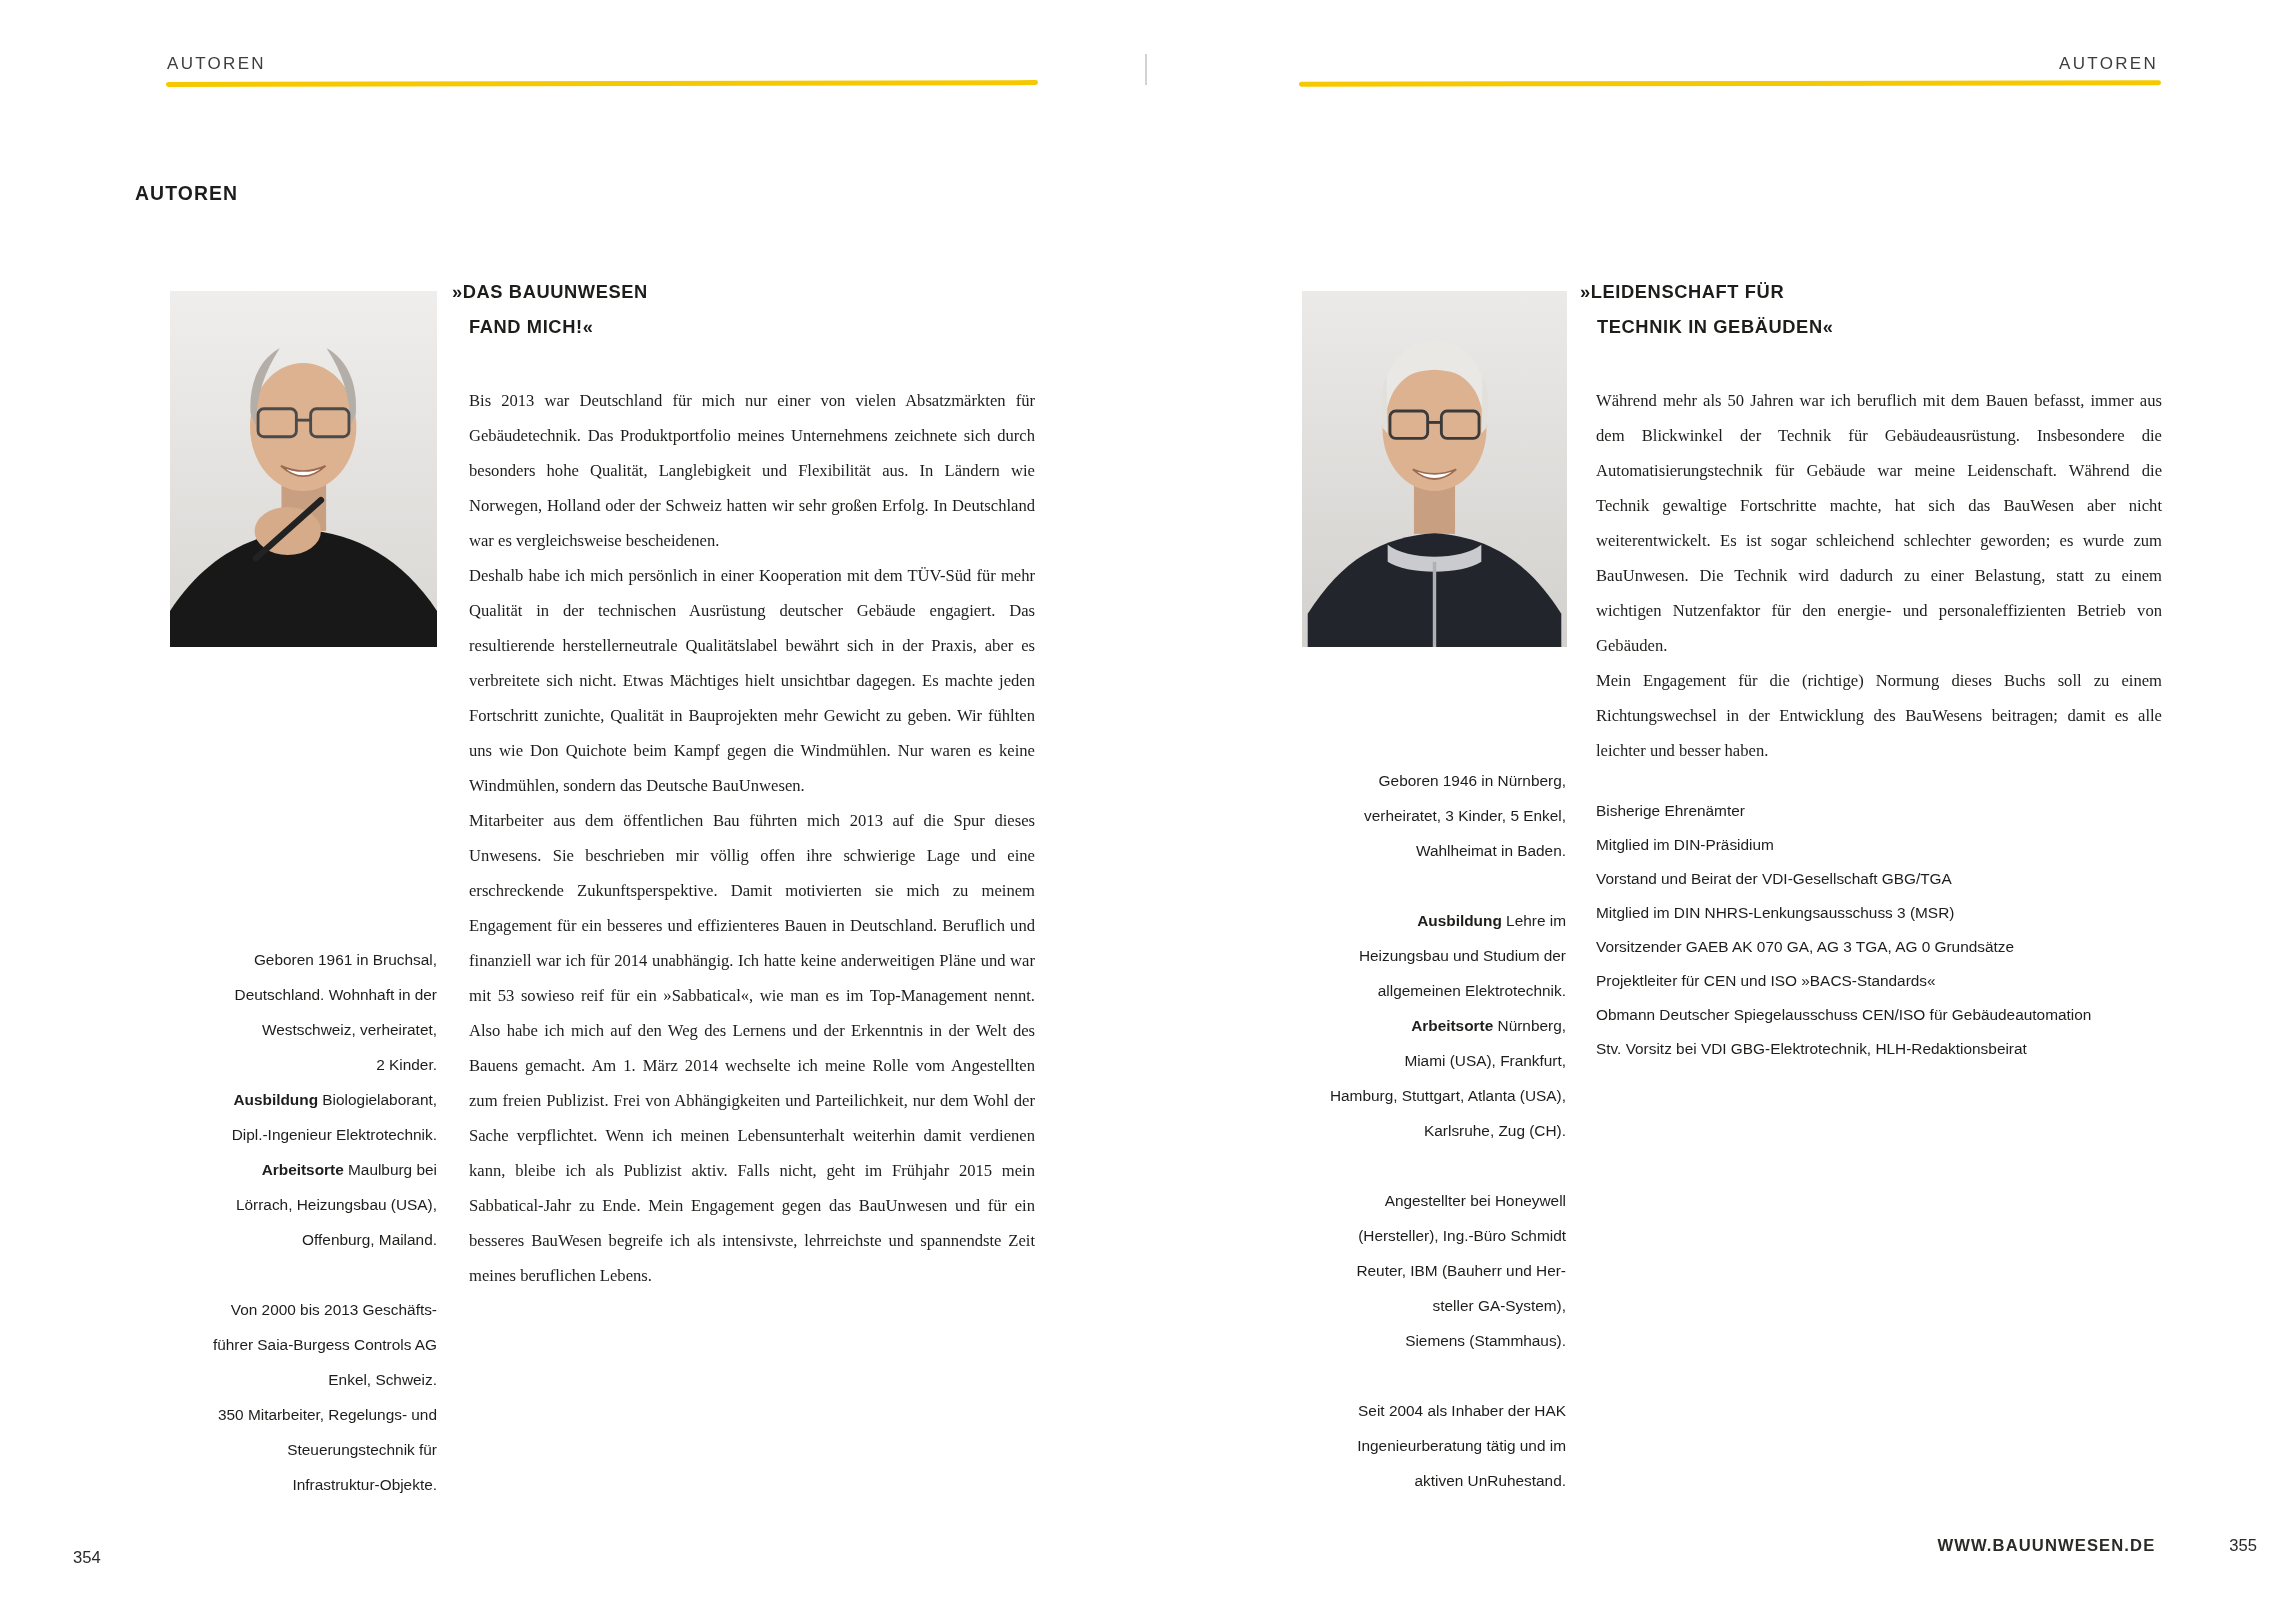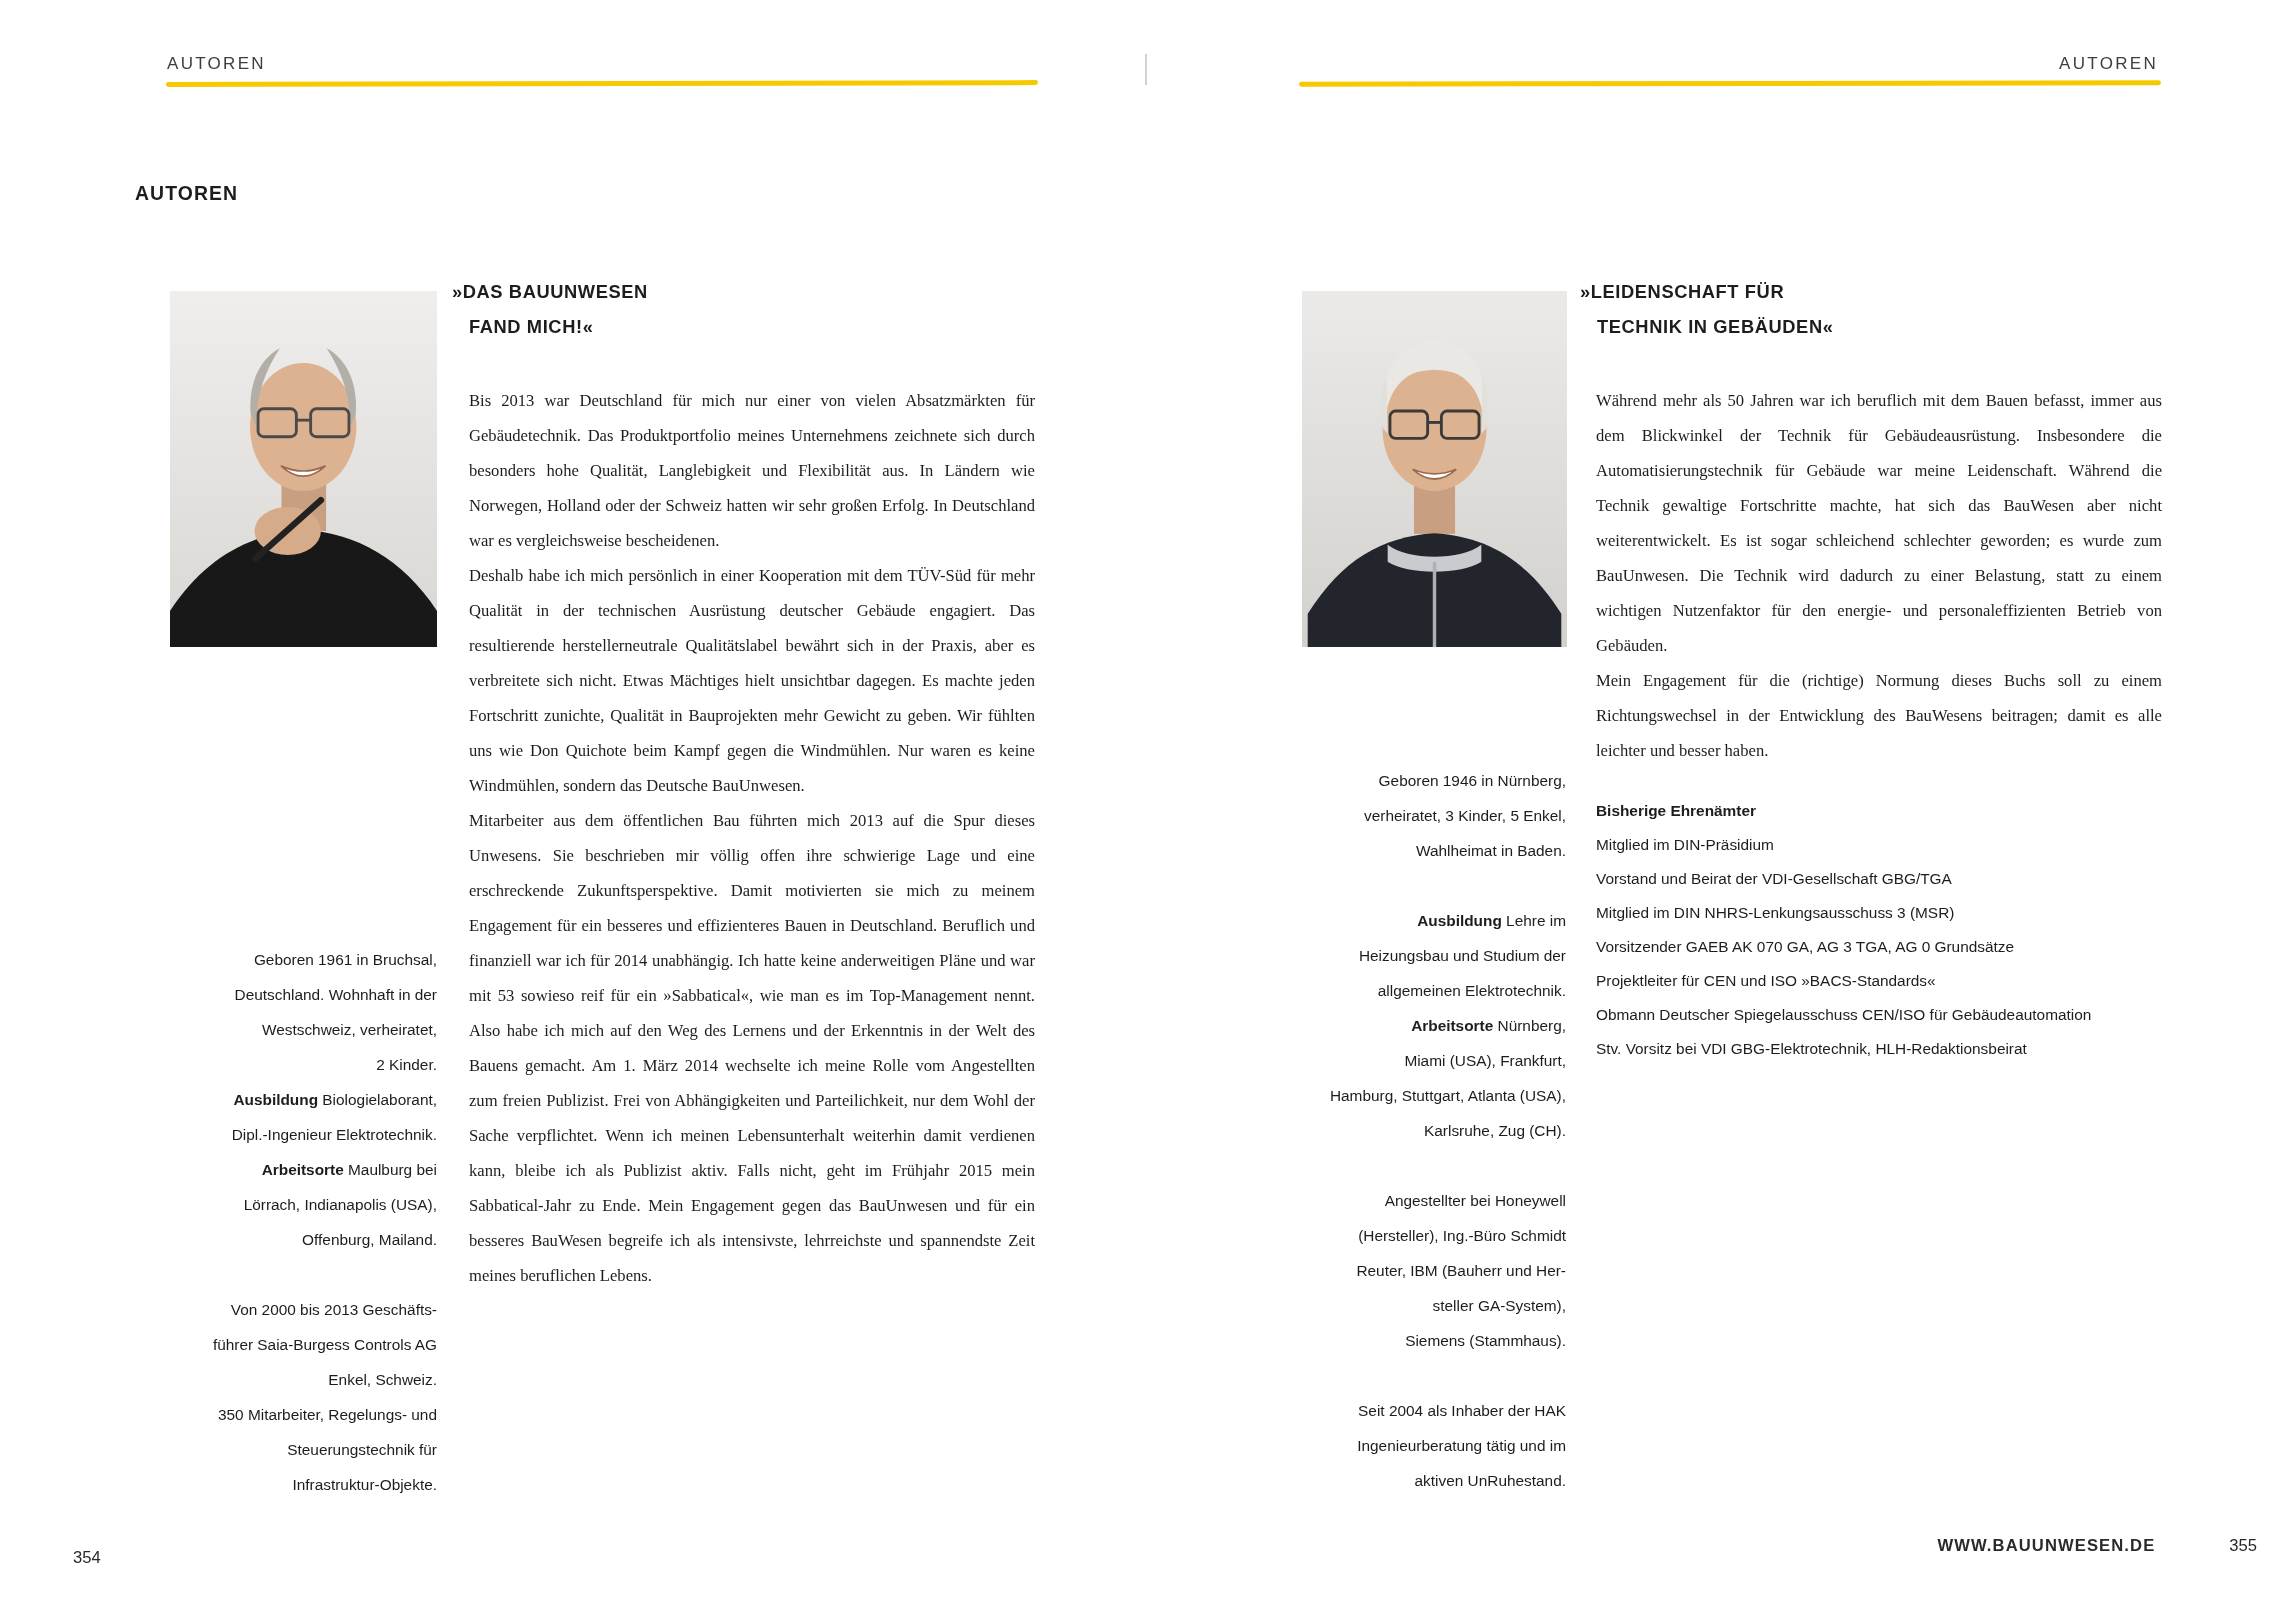--- a/index.html
+++ b/index.html
@@ -44,21 +44,21 @@
 
   .body { position:absolute; top:383px; width:566px;
           font-family:"Liberation Serif", serif; font-size:16.6px; line-height:35px;
           text-align:justify; hyphens:auto; -webkit-hyphens:auto; }
   .body-left  { left:469px; }
   .body-right { left:1596px; }
   .para { margin:0; }
 
   .honors { margin-top:26px; font-family:"Liberation Sans", sans-serif;
             font-size:15.4px; line-height:34px; text-align:left; hyphens:none; }
-  .honors-title { font-weight:bold; }
+  .honors-title { font-weight:normal; }
   .honor-line { white-space:nowrap; }
 
   .folio-left { position:absolute; top:1536px; left:73px; font-size:16.6px; color:#2a2a28;margin-top:12px; }
   .footer-right { position:absolute; top:1536px; right:38px; font-size:16.6px;
                   display:flex; gap:74px; align-items:baseline; color:#2a2a28; }
   .site { font-weight:bold; letter-spacing:1.1px; }
 </style>
 </head>
 <body>
 
@@ -101,21 +101,21 @@
       <div class="bio-line"><strong></strong><span>Westschweiz, verheiratet,</span></div>
 
       <div class="bio-line"><strong></strong><span>2 Kinder.</span></div>
 
       <div class="bio-line"><strong>Ausbildung </strong><span>Biologielaborant,</span></div>
 
       <div class="bio-line"><strong></strong><span>Dipl.-Ingenieur Elektrotechnik.</span></div>
 
       <div class="bio-line"><strong>Arbeitsorte </strong><span>Maulburg bei</span></div>
 
-      <div class="bio-line"><strong></strong><span>Lörrach, Indianapolis (USA),</span></div>
+      <div class="bio-line"><strong></strong><span>Lörrach, Heizungsbau (USA),</span></div>
 
       <div class="bio-line"><strong></strong><span>Offenburg, Mailand.</span></div>
 
       <div class="bio-line"><strong></strong><span></span></div>
 
       <div class="bio-line"><strong></strong><span>Von 2000 bis 2013 Geschäfts-</span></div>
 
       <div class="bio-line"><strong></strong><span>führer Saia-Burgess Controls AG</span></div>
 
       <div class="bio-line"><strong></strong><span>Enkel, Schweiz.</span></div>

